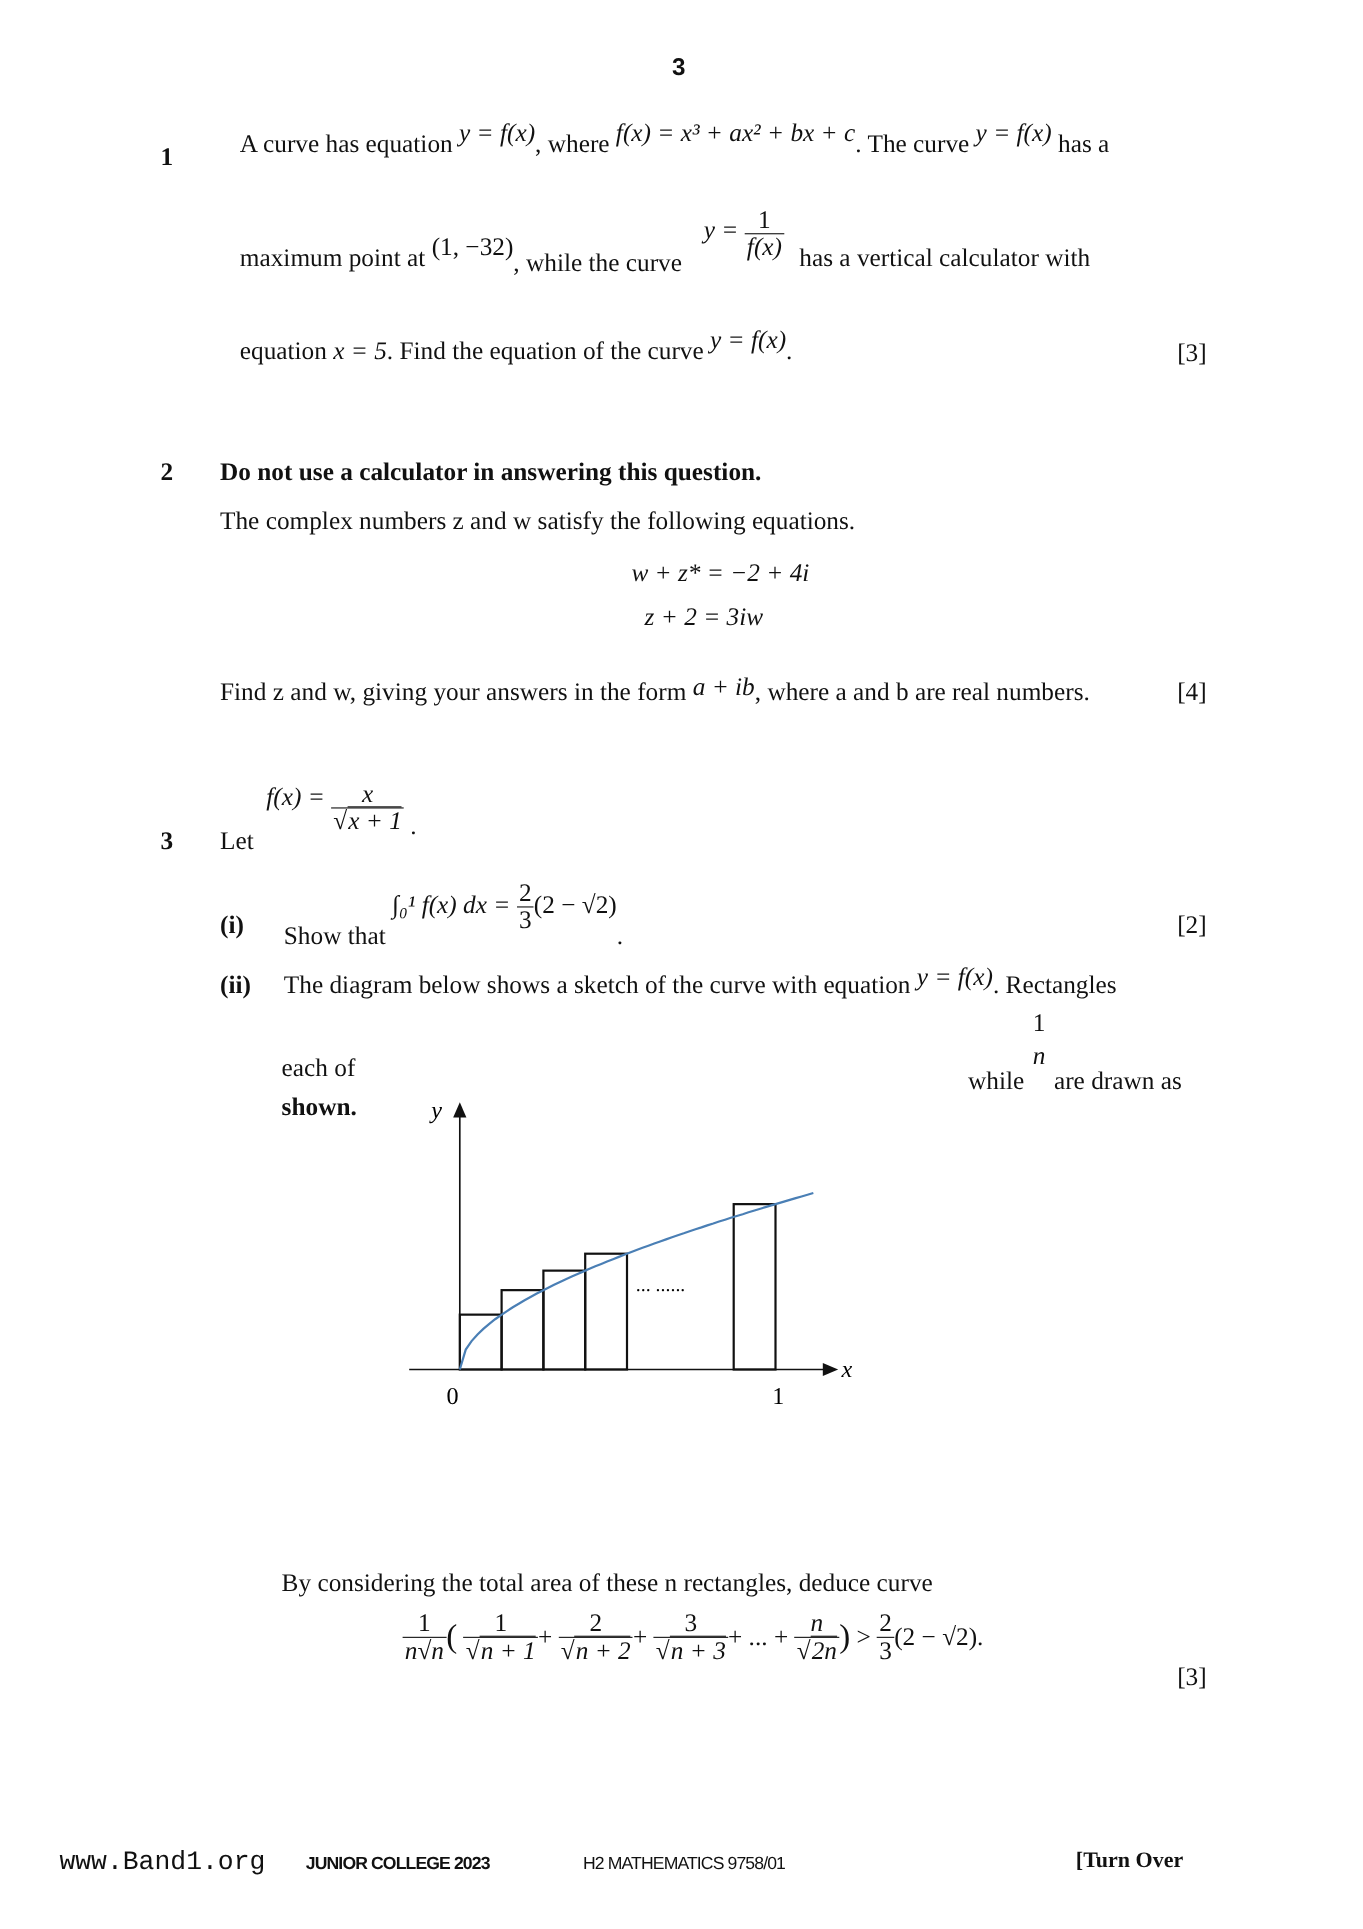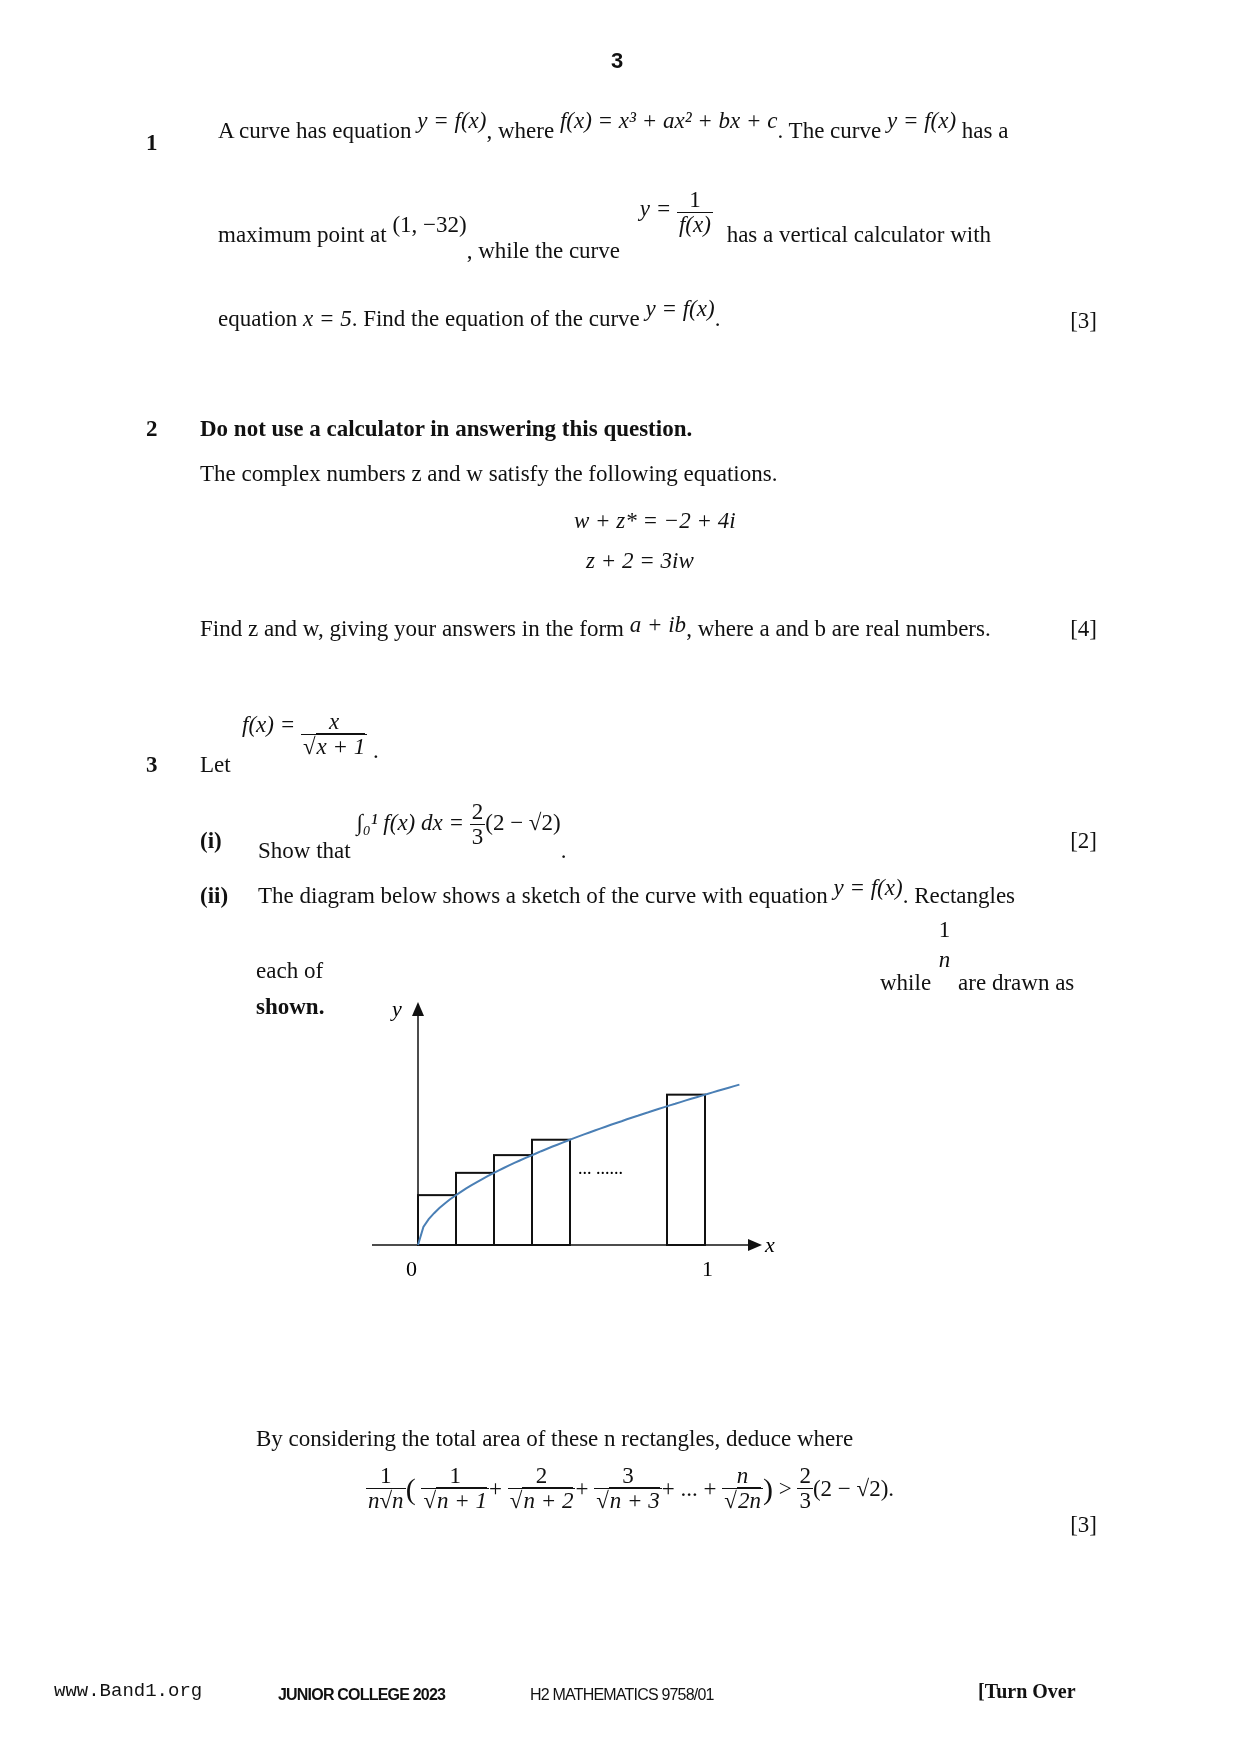--- a/index.html
+++ b/index.html
@@ -26,21 +26,21 @@
 <div class="abs" style="left:218px; top:118px;">
   <span>A curve has equation</span>
   <span class="i" style="position:relative; top:-10px;">y = f(x)</span><span>, where</span>
   <span class="i" style="position:relative; top:-10px;">f(x) = x³ + ax² + bx + c</span><span>. The curve</span>
   <span class="i" style="position:relative; top:-10px;">y = f(x)</span>
   <span>has a</span>
 </div>
 
 <div class="abs" style="left:218px; top:188px; width:878px;">
   <span style="position:relative; top:24px;">maximum point at</span>
-  <span style="position:relative; top:14px;">(1, −32)</span><span style="position:relative; top:40px;margin-top:15px;">, while the curve</span>
+  <span style="position:relative; top:14px;">(1, −32)</span><span style="position:relative; top:28px;margin-top:15px;">, while the curve</span>
   <span style="display:inline-block; margin-left:14px;">
     <span class="i" style="position:relative; top:-2px;">y =</span>
     <span class="frac">
       <span class="num">1</span>
       <span class="den i">f(x)</span>
     </span>
   </span>
   <span style="position:relative; top:24px; margin-left:8px;">has a vertical calculator with</span>
 </div>
 
@@ -114,21 +114,21 @@
   <g id="rects">
       <rect x="58" y="205.12974713173554" width="38" height="49.87025286826446" fill="none" stroke="#111" stroke-width="2"></rect>
       <rect x="96" y="182.85334725747487" width="38" height="72.14665274252513" fill="none" stroke="#111" stroke-width="2"></rect>
       <rect x="134" y="165.11681679205165" width="38" height="89.88318320794835" fill="none" stroke="#111" stroke-width="2"></rect>
       <rect x="172" y="149.7302956571993" width="38" height="105.26970434280071" fill="none" stroke="#111" stroke-width="2"></rect>
       <rect x="307" y="104.66400000000002" width="38" height="150.33599999999998" fill="none" stroke="#111" stroke-width="2"></rect>
     </g>
   <path id="curve" fill="none" stroke-width="2" d="M58.0,255.0L63.4,236.9L68.7,229.2L74.1,223.2L79.4,218.1L84.8,213.5L90.1,209.3L95.5,205.5L100.9,201.9L106.2,198.4L111.6,195.2L116.9,192.1L122.3,189.1L127.6,186.2L133.0,183.4L138.4,180.7L143.7,178.0L149.1,175.4L154.4,172.9L159.8,170.5L165.1,168.1L170.5,165.8L175.9,163.5L181.2,161.2L186.6,159.0L191.9,156.8L197.3,154.7L202.6,152.6L208.0,150.5L213.4,148.4L218.7,146.4L224.1,144.4L229.4,142.5L234.8,140.5L240.1,138.6L245.5,136.7L250.9,134.8L256.2,133.0L261.6,131.2L266.9,129.3L272.3,127.5L277.7,125.8L283.0,124.0L288.4,122.3L293.7,120.5L299.1,118.8L304.4,117.1L309.8,115.4L315.2,113.8L320.5,112.1L325.9,110.4L331.2,108.8L336.6,107.2L341.9,105.6L347.3,104.0L352.7,102.4L358.0,100.8L363.4,99.2L368.7,97.7L374.1,96.1L379.4,94.6" stroke="#4a7fb5"></path>
 </svg>
 
-<div class="abs" style="left:256px; top:1426px;">By considering the total area of these n rectangles, deduce where</div>
+<div class="abs" style="left:256px; top:1426px;">By considering the total area of these n rectangles, deduce curve</div>
 
 <div class="abs" style="left:366px; top:1464px;">
   <span class="frac">
     <span class="num">1</span>
     <span class="den i">n√n</span>
   </span><span style="font-size:30px; vertical-align:middle;">(</span>
   <span class="frac">
     <span class="num">1</span>
     <span class="den">√<span class="sqrt i">n + 1</span></span>
   </span><span style="vertical-align:middle;">+</span>
@@ -144,16 +144,16 @@
     <span class="num i">n</span>
     <span class="den">√<span class="sqrt i">2n</span></span>
   </span><span style="font-size:30px; vertical-align:middle;">)</span>
   <span style="vertical-align:middle;">&gt; </span><span class="frac">
     <span class="num">2</span>
     <span class="den">3</span>
   </span><span style="vertical-align:middle;">(2 − √2).</span>
 </div>
 <div class="abs mark" style="top:1512px;">[3]</div>
 
-<div class="abs mono" style="left:54px; top:1680px; font-size:19px;">www.Band1.org</div>
+<div class="abs mono" style="left:54px; top:1680px; font-size:24px;">www.Band1.org</div>
 <div class="abs footer-sans" style="left:278px; top:1686px;font-weight:bold;">JUNIOR COLLEGE 2023</div>
 <div class="abs footer-sans" style="left:518px; top:1686px;margin-left:12px;">H2 MATHEMATICS 9758/01</div>
 <div class="abs b" style="left:978px; top:1680px; font-size:20px;">[Turn Over</div>
 
 </body></html>

